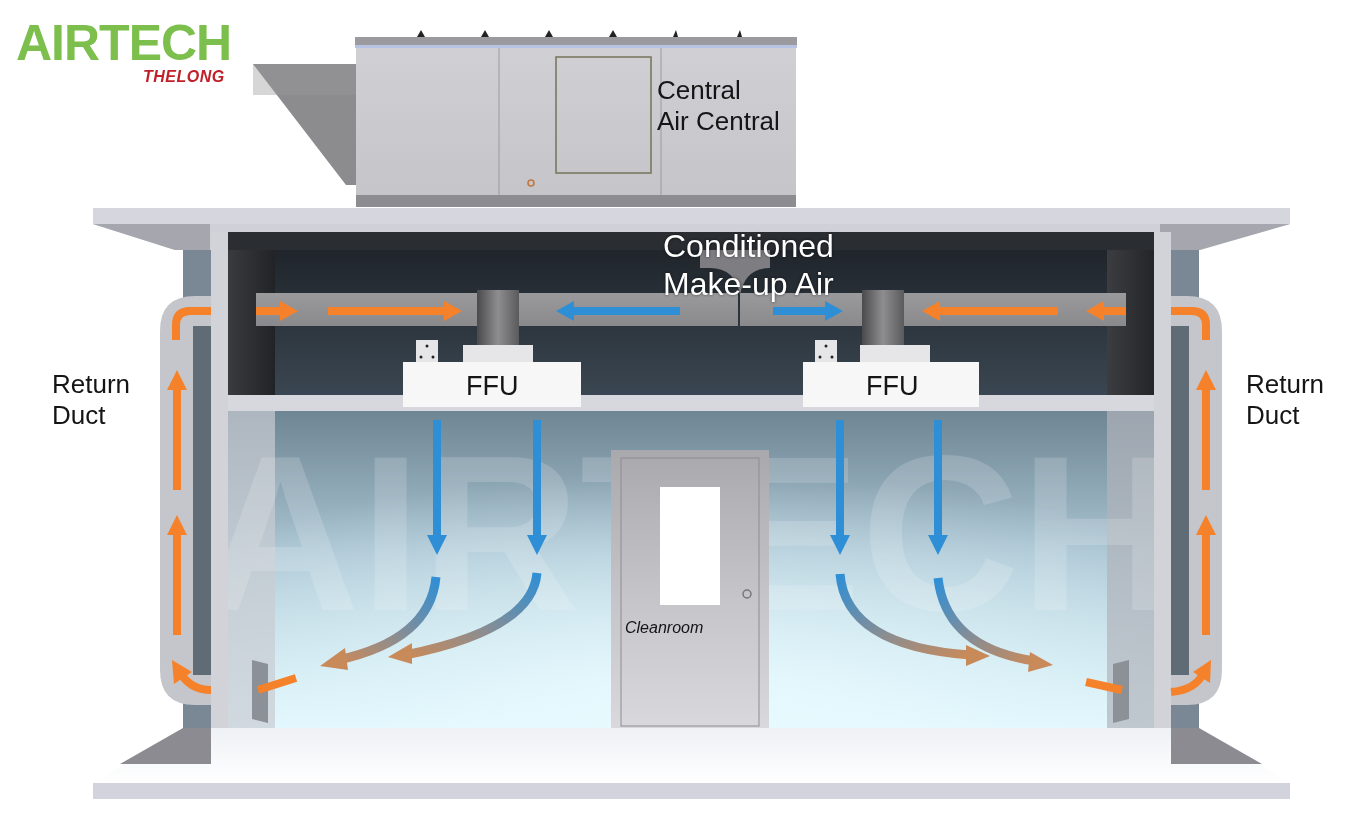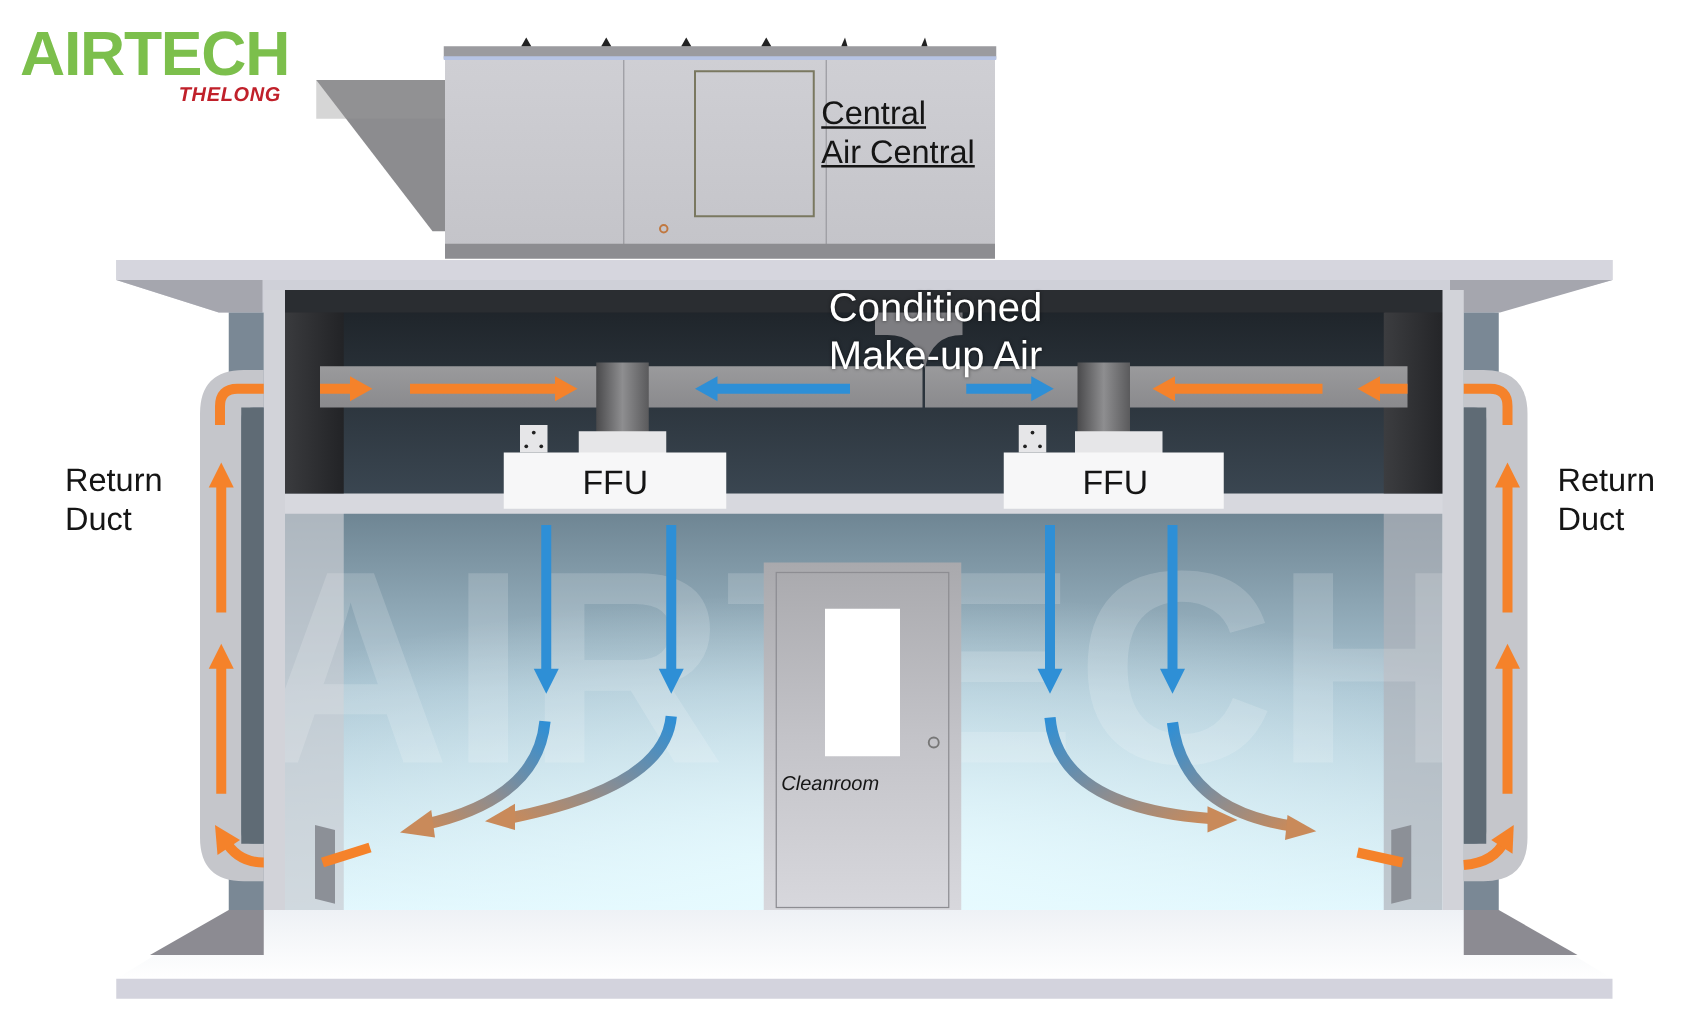--- a/index.html
+++ b/index.html
@@ -224,21 +224,21 @@
         <path d="M1171,311 L1192,311 Q1206,311 1206,325 L1206,340" fill="none" stroke="#f5822a" stroke-width="8"></path>
         <line x1="1206" y1="490" x2="1206" y2="384" stroke="#f5822a" stroke-width="8"></line>
         <polygon points="1206,370 1196,390 1216,390" fill="#f5822a"></polygon>
         <line x1="1206" y1="635" x2="1206" y2="529" stroke="#f5822a" stroke-width="8"></line>
         <polygon points="1206,515 1196,535 1216,535" fill="#f5822a"></polygon>
         <path d="M1171,692 Q1196,690 1204,672" fill="none" stroke="#f5822a" stroke-width="8"></path>
         <polygon points="1211,660 1193,672 1210,683" fill="#f5822a"></polygon>
       </g>
   </svg>
 
-  <div class="label dark" style="left:657px; top:75px; font-size:26px;text-decoration:underline;">
+  <div class="label dark" style="left:657px; top:75px; font-size:26px;">
     <div>Central</div>
     <div>Air Central</div>
   </div>
 
   <div class="label light" style="left:663px; top:227px; font-size:32px; text-align:center;">
     <div>Conditioned</div>
     <div>Make-up Air</div>
   </div>
 
   <div class="label dark" style="left:466px; top:370px; font-size:27px;">FFU</div>

